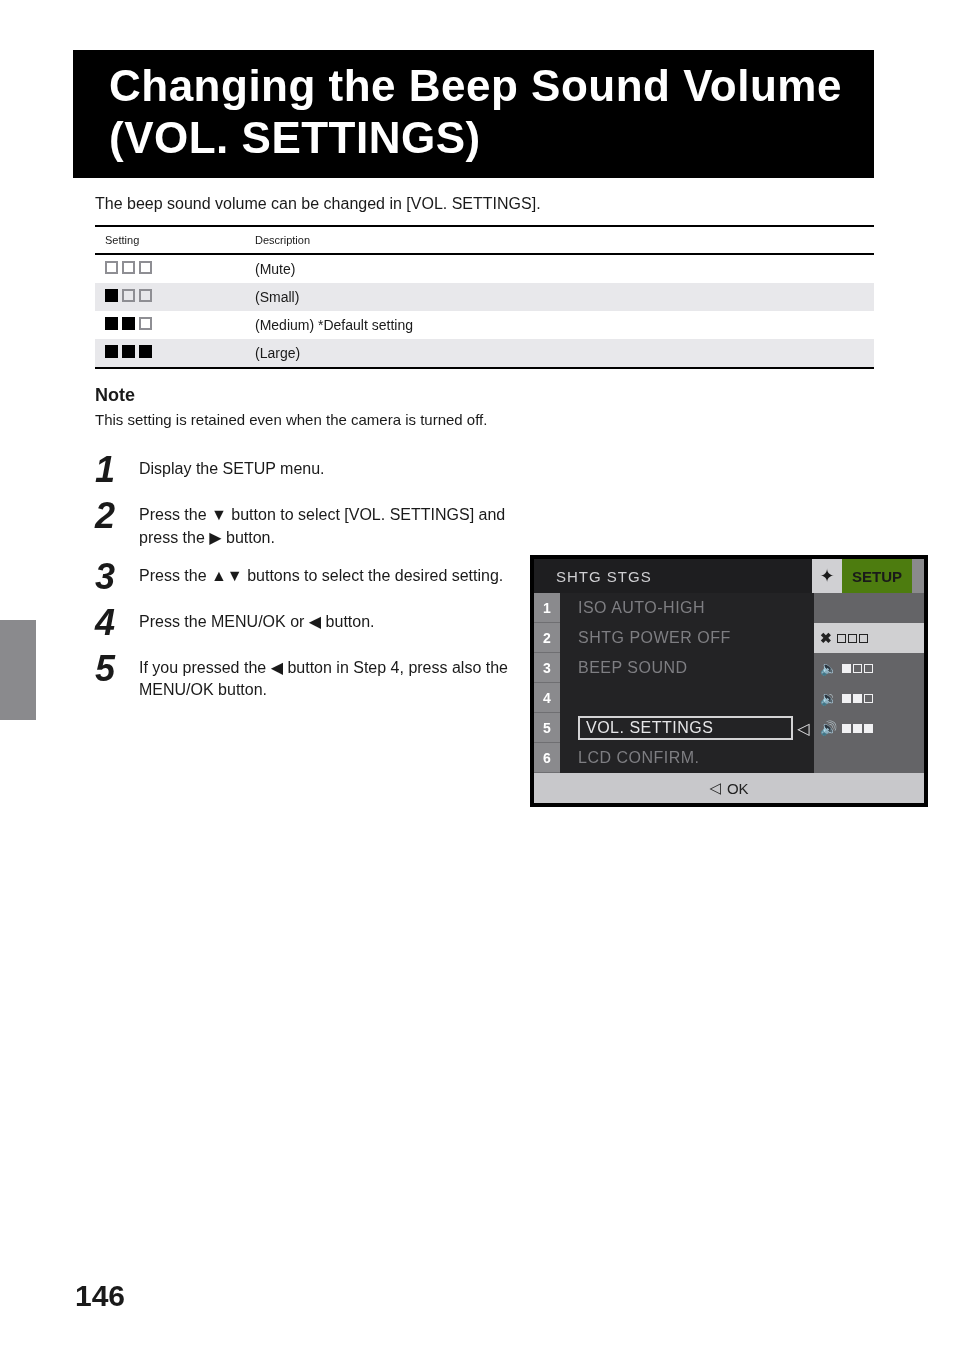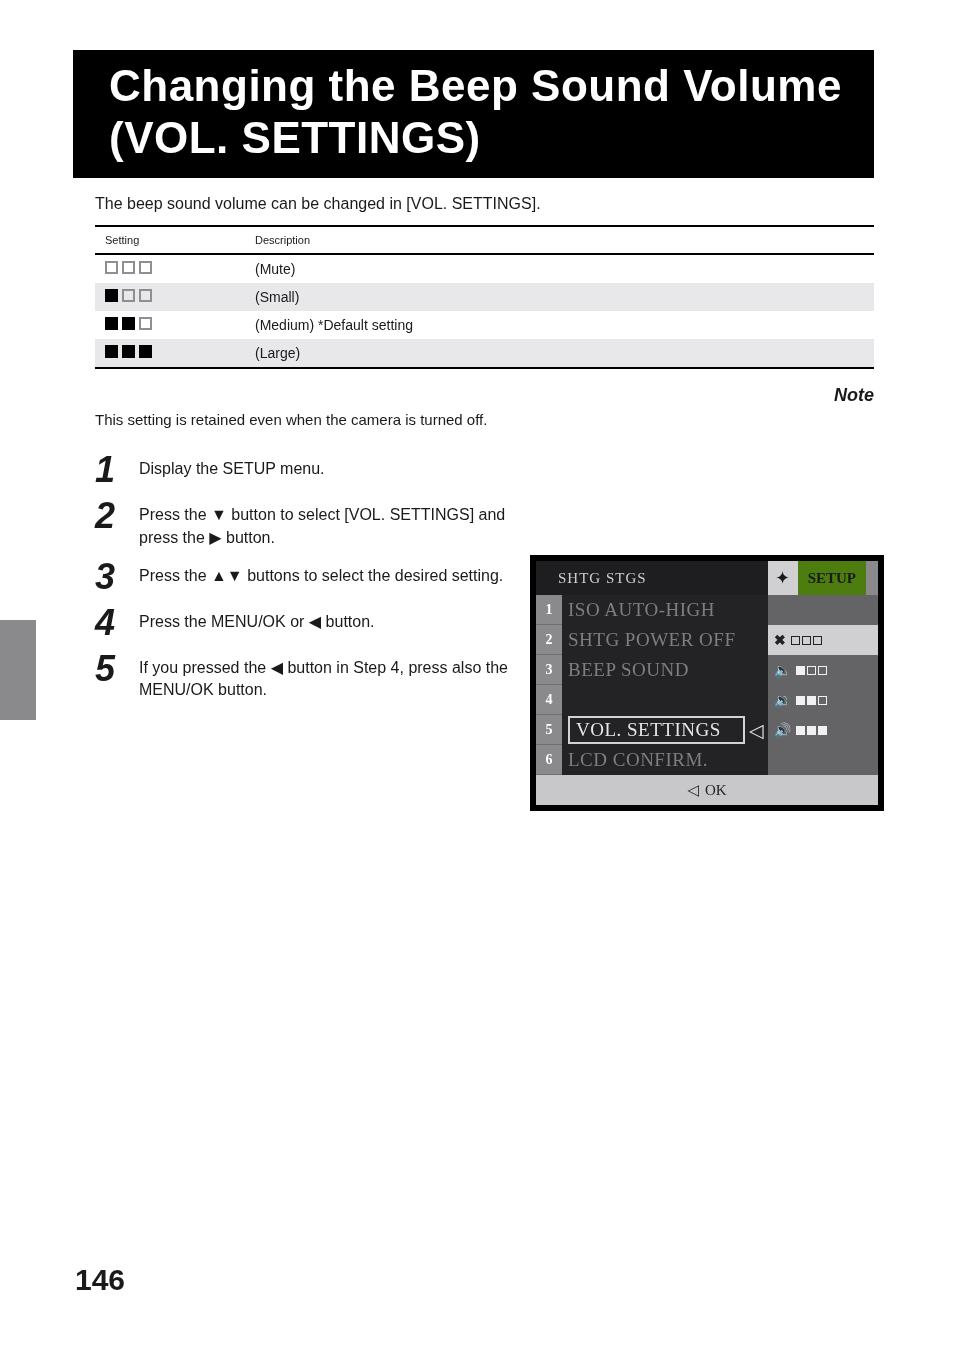--- a/index.html
+++ b/index.html
@@ -78,24 +78,22 @@
       display: inline-block;
     }
     .bx.fill { background: #000; border-color: #000; }
 
     .note {
       margin-top: 16px;
       margin-bottom: 22px;
     }
     .note-head {
       font-size: 18px;
-      font-style: italic;
       font-weight: bold;
       margin-bottom: 4px;
-      text-align: right;
     }
     .note-body { font-size: 15px; line-height: 1.35; }
 
     
     .step {
       display: flex;
       gap: 14px;
       margin-bottom: 10px;
       align-items: flex-start;
       width: 58%;
@@ -113,24 +111,24 @@
       line-height: 1.4;
       padding-top: 6px;
     }
     .tri { font-family: Arial, sans-serif; }
 
     
     .cam {
       position: absolute;
       left: 530px;
       top: 555px;
-      width: 354px;
+      width: 398px;
       background: #3a3a3c;
-      border: 6px solid #000000;
-      font-family: Liberation Serif, serif;
+      border: 4px solid #000000;
+      font-family: Liberation Sans, sans-serif;
       font-size: 15px;
     }
     .cam-top {
       display: flex;
       height: 34px;
       align-items: stretch;
     }
     .cam-top .lbl1 {
       flex: 1;
       color: #cfcfd2;
@@ -175,24 +173,24 @@
       font-size: 14px;
     }
     .mlist {
       flex: 1;
       background: #232325;
     }
     .mrow {
       height: 30px;
       display: flex;
       align-items: center;
-      padding-left: 6px;
+      padding-left: 18px;
       color: #7e7e82;
       letter-spacing: 0.5px;
-      font-size: 19px;
+      font-size: 16px;
     }
     .mrow.sel {
       color: #e6e6e8;
       position: relative;
     }
     .mrow.sel .labelbox {
       border: 2px solid #d3d3d5;
       padding: 1px 6px;
       margin-right: 4px;
     }
@@ -234,21 +232,21 @@
       left: 0;
       top: 620px;
       width: 36px;
       height: 100px;
       background: #8a8a8d;
     }
 
     .pagenum {
       position: absolute;
       left: 75px;
-      bottom: 54px;
+      bottom: 38px;
       font-size: 30px;
       font-weight: 900;
     }
   </style>
 </head>
 <body>
 <div class="page">
 
   <div class="heading-wrap">
     <div class="heading-tab"></div>

